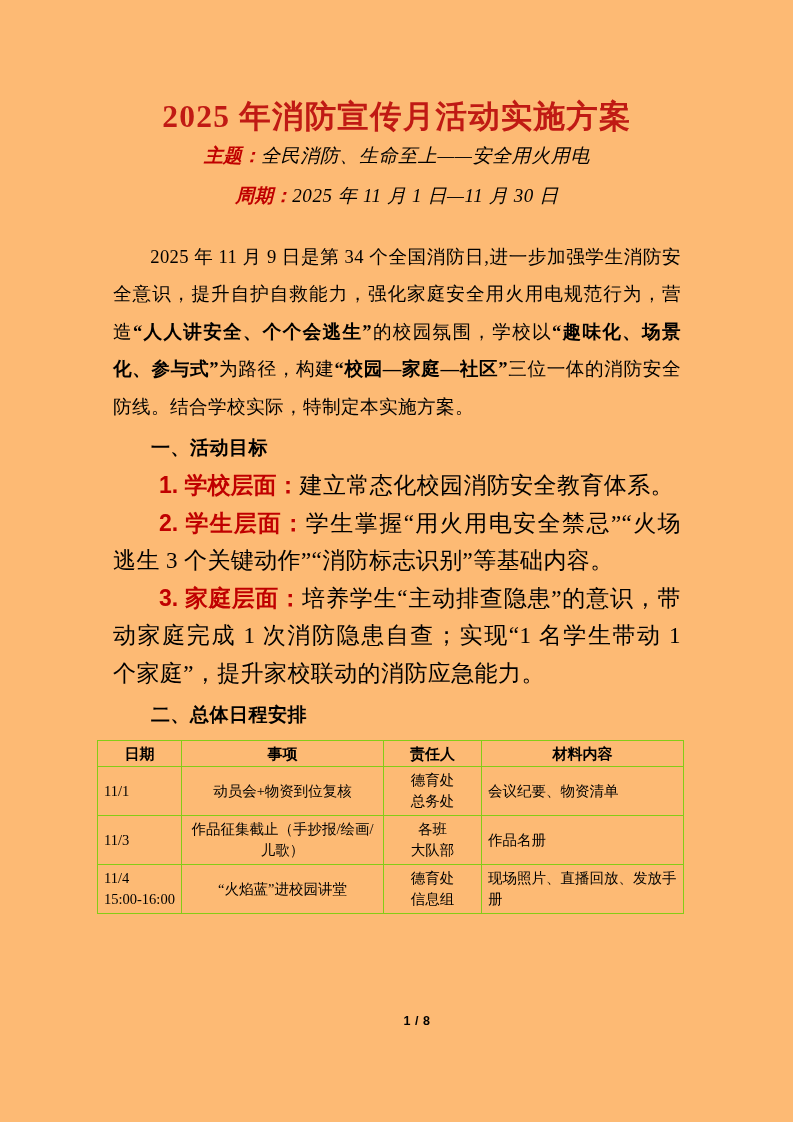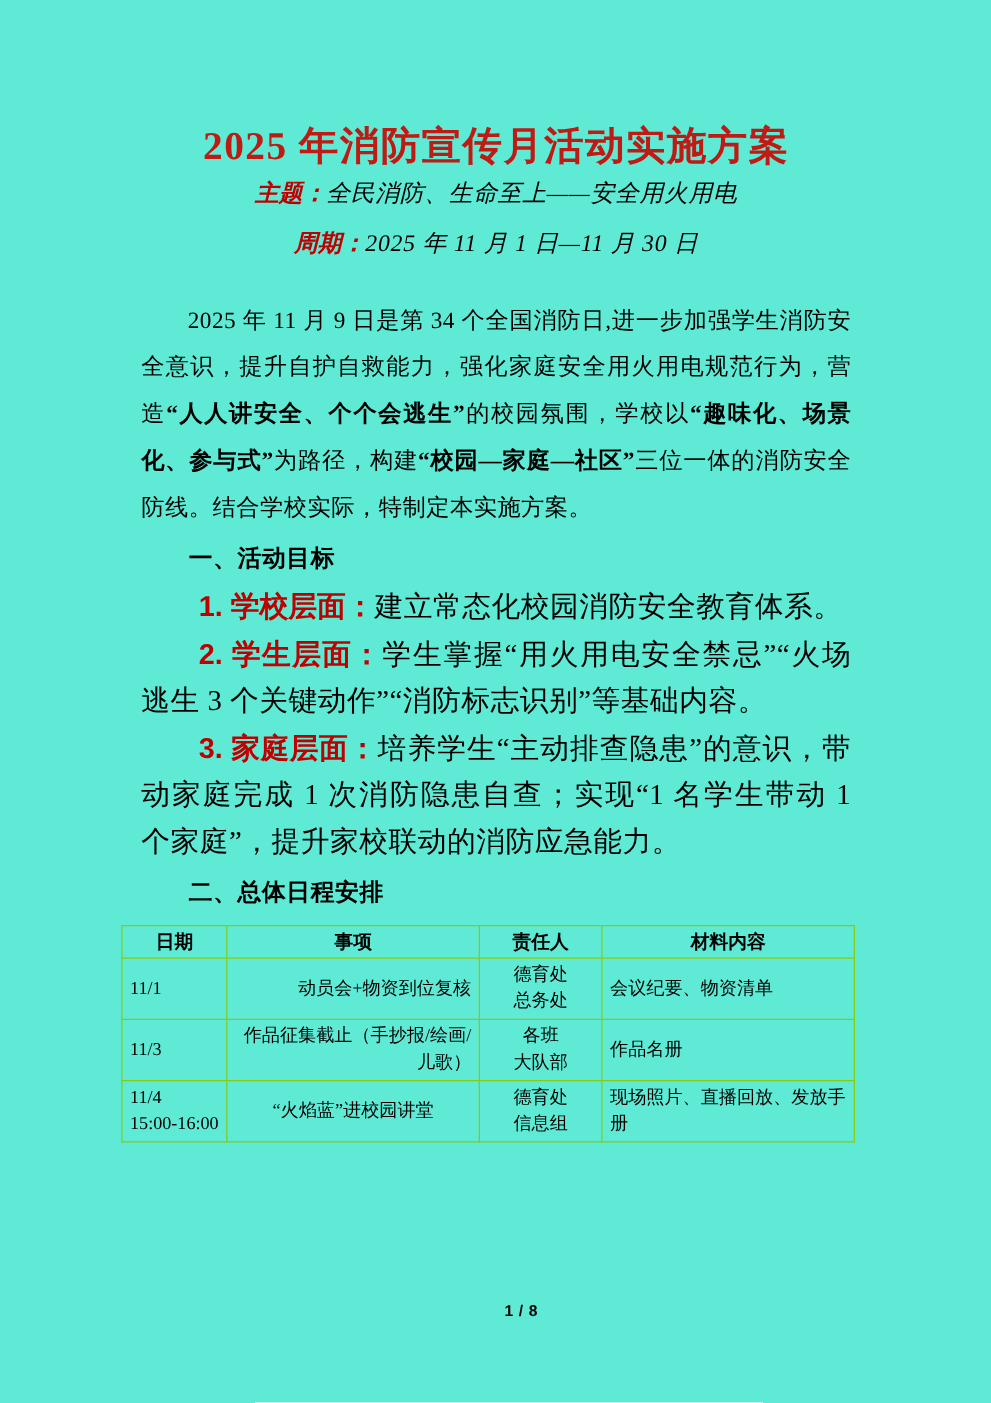--- a/index.html
+++ b/index.html
@@ -8,21 +8,21 @@
     background: #ffffff;
   }
   body {
     font-family: "Liberation Serif", "DejaVu Serif", serif;
     color: #000000;
   }
   .page {
     position: relative;
     width: 793px;
     height: 1122px;
-    background: #5eead4;
+    background: #fdba74;
     overflow: hidden;
     box-sizing: border-box;
   }
   .content {
     position: absolute;
     left: 113px;
     top: 0;
     width: 568px;
   }
 
@@ -129,33 +129,33 @@
     font-weight: 700;
     font-size: 15px;
     padding: 2px 4px;
   }
   .col-date   { width: 84px; }
   .col-item   { width: 202px; }
   .col-owner  { width: 98px; }
   .col-mat    { width: 202px; }
 
   td.c-date  { text-align: left; }
-  td.c-item  { text-align: right; }
+  td.c-item  { text-align: center; }
   td.c-owner { text-align: center; }
   td.c-mat   { text-align: left; }
   td.bold-item { font-weight: 700; text-align: center; }
 
   .cellline { display: block; }
 
   
   .footer {
     position: absolute;
     left: 0;
     right: 0;
-    top: 1042px;
+    top: 1014px;
     text-align: center;
     font-family: "Liberation Sans", "DejaVu Sans", sans-serif;
     font-size: 12.5px;
     font-weight: 700;
     color: #000000;
     letter-spacing: 0.5px;
     margin-left: 41px;
   }
 </style>
 </head>

